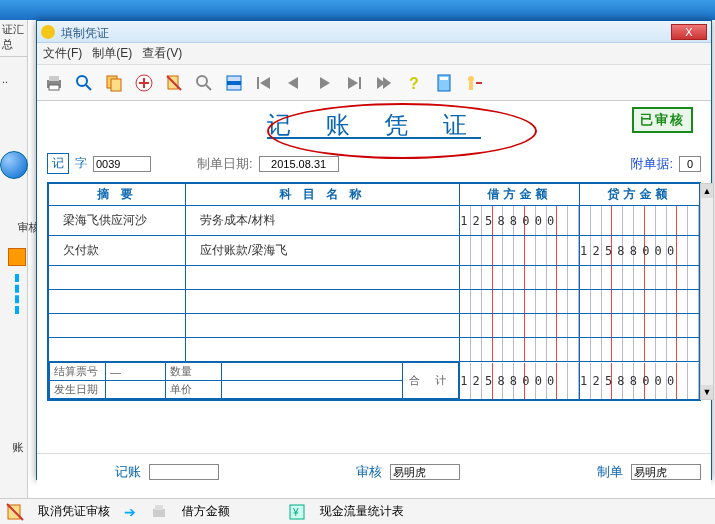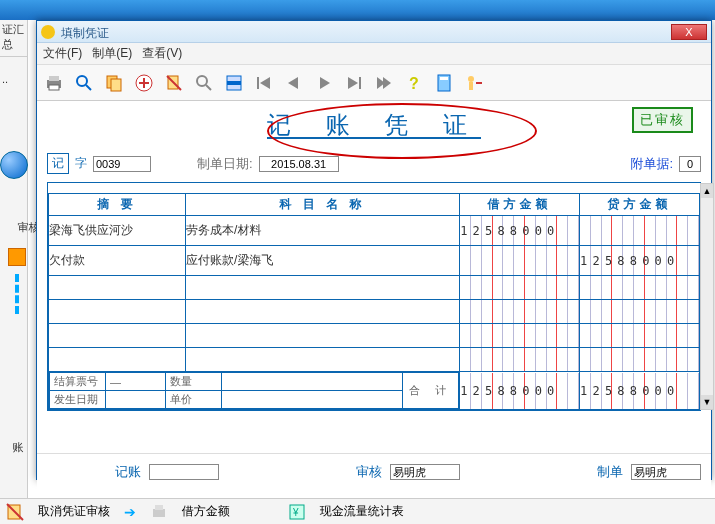--- a/index.html
+++ b/index.html
@@ -25,38 +25,38 @@
 .menubar span { color: #333; }
 
 .toolbar { height: 36px; background: #f8f8f8; display: flex; align-items: center; padding: 0 4px; gap: 4px; border-bottom: 1px solid #ccc; }
 .tbtn { width: 26px; height: 26px; display: flex; align-items: center; justify-content: center; border: 1px solid transparent; }
 .tbtn svg { width: 20px; height: 20px; }
 
 .voucher-area { padding: 8px 10px 4px 10px; background: #fff; height: calc(100% - 22px - 22px - 36px - 26px); position: relative; }
 
 .v-title { text-align: center; font-size: 24px; color: #0a66b0; letter-spacing: 14px; text-decoration: underline; text-decoration-color: #0a66b0; text-underline-offset: 4px; }
 
-.stamp { position: absolute; right: 18px; top: 6px; border: 2px solid #1a8a1a; color: #1a8a1a; padding: 2px 6px; font-size: 13px; font-weight: normal; background: #eaf6ea; letter-spacing: 2px; }
+.stamp { position: absolute; right: 18px; top: 6px; border: 2px solid #1a8a1a; color: #1a8a1a; padding: 2px 6px; font-size: 13px; font-weight: bold; background: #eaf6ea; letter-spacing: 2px; }
 
 .head-row { display: flex; align-items: center; margin-top: 12px; gap: 6px; }
 .ji-box { border: 1px solid #0a66b0; padding: 1px 4px; color: #0a66b0; display: flex; align-items: center; gap: 4px; }
 .num-input { width: 58px; height: 16px; border: 1px solid #888; font-size: 11px; padding: 0 2px; }
 .spacer { flex: 1; }
 .date-label { color: #737373; font-size: 13px; margin-left: 40px; }
 .date-input { width: 80px; height: 16px; border: 1px solid #888; font-size: 11px; padding: 0 2px; text-align: center; }
 .attach-label { color: #1d4ed8; font-size: 13px; }
 .attach-input { width: 22px; height: 16px; border: 1px solid #888; font-size: 11px; text-align: center; }
 
 .ellipse { position: absolute; left: 230px; top: 2px; width: 270px; height: 56px; border: 2px solid #c00; border-radius: 50%; pointer-events: none; }
 
 .vtable-wrap { margin-top: 8px; border: 1px solid #0a66b0; position: relative; }
-.vtable { width: 100%; border-collapse: collapse; table-layout: fixed; margin-top: 10px; }
+.vtable { width: 100%; border-collapse: collapse; table-layout: fixed; }
 .vtable th, .vtable td { border: 1px solid #0a66b0; font-size: 12px; color: #0a66b0; height: 22px; vertical-align: middle; }
 .vtable th { text-align: center; letter-spacing: 4px; }
-.vtable td { color: #333; padding: 0 0; }
+.vtable td { color: #333; padding: 0 14px; }
 .col-summary { width: 120px; }
 .col-subject { width: 240px; }
 .col-amt { width: 105px; }
 .amt-cell { padding: 0 !important; }
 .amt-grid { display: flex; height: 100%; align-items: center; position: relative; }
 .amt-grid .lines { position: absolute; inset: 0; display: flex; }
 .amt-grid .lines span { flex: 1; border-right: 1px solid #b8b8d8; }
 .amt-grid .lines span.red { border-right: 1px solid #e44; }
 .amt-grid .val { position: relative; z-index: 2; font-family: monospace; letter-spacing: 5.2px; padding-right: 1px; color: #333; font-size: 12px; }
 .body-row td { height: 30px; }

